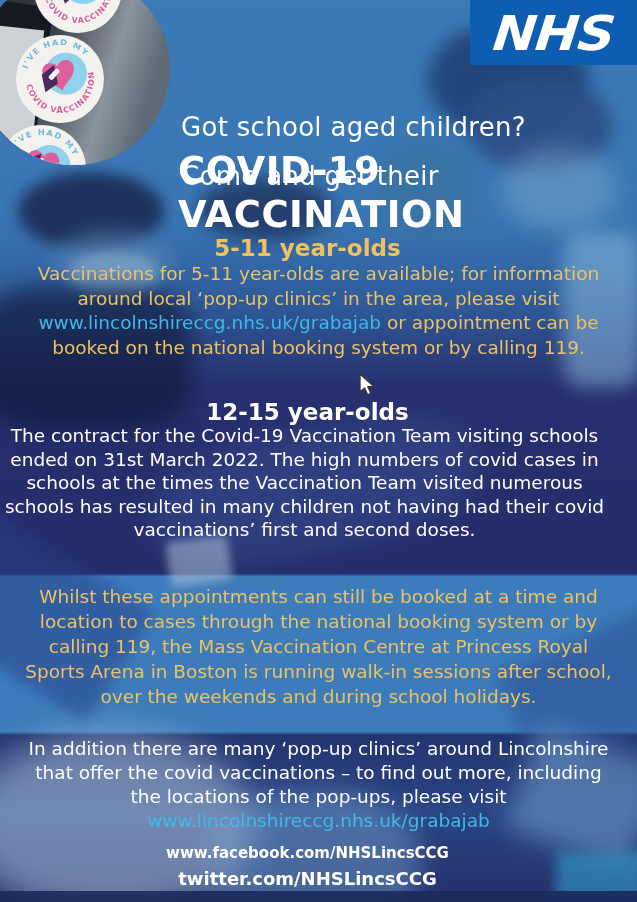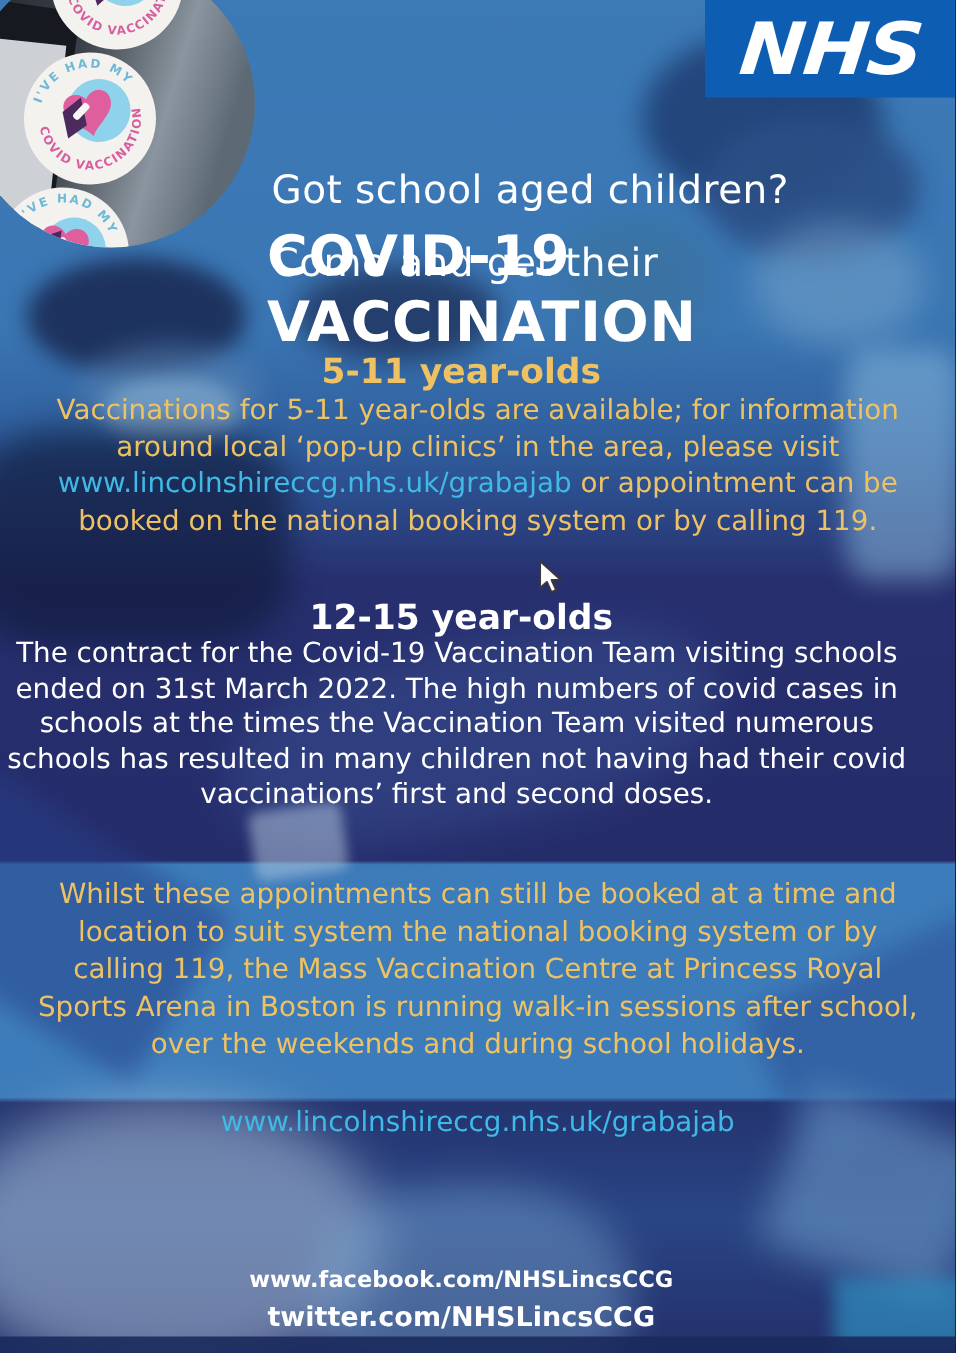--- a/index.html
+++ b/index.html
@@ -136,23 +136,24 @@
   <div class="txt bigtitle bt2">VACCINATION</div>
 
   <div class="txt center h-sec h511 yellow">5-11 year-olds</div>
   <div class="txt center para p511 yellow">
     <span>Vaccinations for 5-11 year-olds are available; for information around local ‘pop-up clinics’ in the area, please visit </span><span class="cyan">www.lincolnshireccg.nhs.uk/grabajab</span><span> or appointment can be booked on the national booking system or by calling 119.</span>
   </div>
 
   <div class="txt center h-sec h1215">12-15 year-olds</div>
   <div class="txt center para p1215">The contract for the Covid-19 Vaccination Team visiting schools ended on 31st March 2022. The high numbers of covid cases in schools at the times the Vaccination Team visited numerous schools has resulted in many children not having had their covid vaccinations’ first and second doses.</div>
 
-  <div class="txt center para pband yellow">Whilst these appointments can still be booked at a time and location to suit system the national booking system or by calling 119, the Mass Vaccination Centre at Princess Royal Sports Arena in Boston is running walk-in sessions after school, over the weekends and during school holidays.</div>
+  <div class="txt center para pband yellow">Whilst these appointments can still be booked at a time and location to cases through the national booking system or by calling 119, the Mass Vaccination Centre at Princess Royal Sports Arena in Boston is running walk-in sessions after school, over the weekends and during school holidays.</div>
 
   <div class="txt center para ppop">
+    <span>In addition there are many ‘pop-up clinics’ around Lincolnshire that offer the covid vaccinations – to find out more, including the locations of the pop-ups, please visit</span>
     <span class="cyan" style="display:block;">www.lincolnshireccg.nhs.uk/grabajab</span>
   </div>
 
   <div class="txt center social1">www.facebook.com/NHSLincsCCG</div>
   <div class="txt center social2">twitter.com/NHSLincsCCG</div>
 
   <svg class="cursor" width="20" height="26" viewBox="0 0 20 26">
     <polygon points="1,1 1,19 5.6,15 8.6,21.8 11.8,20.3 8.8,13.7 14.8,13.5" fill="#ffffff" stroke="#3a3a3a" stroke-width="1.4" stroke-linejoin="round"></polygon>
   </svg>
 

